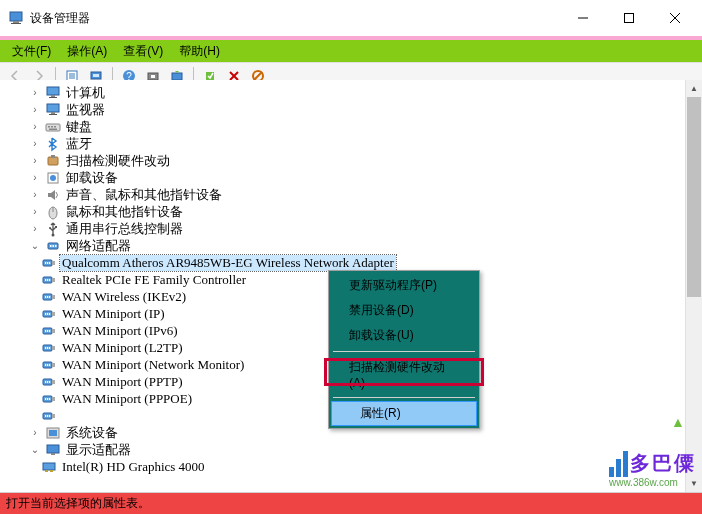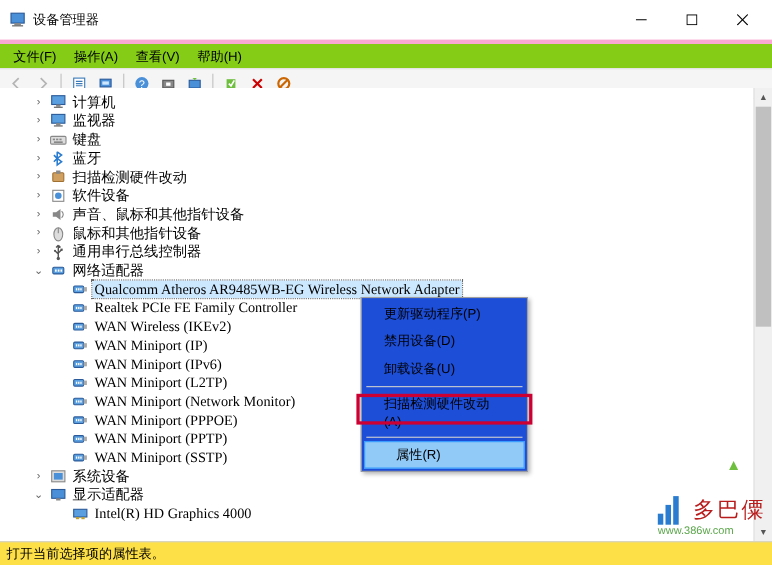--- a/index.html
+++ b/index.html
@@ -27,35 +27,35 @@
 .scroll-arrow.top { top: 0; }
 .scroll-arrow.bottom { bottom: 0; }
 
 .tree-row { display: flex; align-items: center; height: 17px; white-space: nowrap; padding-left: 8px; }
 .tree-row .expander { width: 14px; text-align: center; font-size: 10px; color: #666; cursor: default; user-select: none; }
 .tree-row .expander.empty { visibility: hidden; }
 .tree-row .icon { width: 16px; height: 16px; margin: 0 3px; flex-shrink: 0; }
 .tree-row .label { padding: 0 2px; font-family: Liberation Serif, serif; }
 .tree-row.selected .label { background: #cce8ff; outline: 1px dotted #666; }
 .depth-1 { padding-left: 28px; }
-.depth-2 { padding-left: 48px; }
-
-.context-menu { position: absolute; left: 328px; top: 270px; width: 152px; background: #1d4ed8; border: 1px solid #a0a0a0; box-shadow: 2px 2px 4px rgba(0,0,0,0.3); font-size: 12px; padding: 2px; z-index: 20; }
+.depth-2 { padding-left: 24px; }
+
+.context-menu { position: absolute; left: 328px; top: 270px; width: 152px; background: #0f766e; border: 1px solid #a0a0a0; box-shadow: 2px 2px 4px rgba(0,0,0,0.3); font-size: 12px; padding: 2px; z-index: 20; }
 .cm-item { padding: 4px 18px; }
 .cm-item.highlight { background: #91c9f7; border: 1px solid #3399ff; padding: 3px 28px; }
 .cm-sep { height: 1px; background: #d0d0d0; margin: 3px 2px; }
 .cm-frame { position: absolute; left: 324px; top: 358px; width: 160px; height: 28px; border: 3px solid #cc0033; z-index: 25; pointer-events: none; }
 
-.statusbar { position: absolute; bottom: 0; left: 0; right: 0; height: 22px; background: #fde047; border-top: 1px solid #d0d0d0; font-size: 12px; display: flex; align-items: center; padding: 0 6px; }
+.statusbar { position: absolute; bottom: 0; left: 0; right: 0; height: 22px; background: #ef4444; border-top: 1px solid #d0d0d0; font-size: 12px; display: flex; align-items: center; padding: 0 6px; }
 
 .watermark { position: absolute; right: 6px; bottom: 26px; z-index: 30; pointer-events: none; }
 .wm-line1 { display: flex; align-items: flex-end; gap: 2px; }
 .wm-bars { display: flex; align-items: flex-end; gap: 2px; }
 .wm-bar { width: 5px; background: #2a7cd0; }
-.wm-text { font-size: 20px; color: #b91c1c; font-weight: 400; letter-spacing: 2px; margin-left: 11px; }
+.wm-text { font-size: 20px; color: #6d28d9; font-weight: 700; letter-spacing: 2px; }
 .wm-url { font-size: 10px; color: #5aa64a; text-align: left; }
 .wm-hat { color: #6fbf3f; font-size: 14px; position: relative; top: -20px; left: 62px; }
 
 svg { display: block; }
 </style>
 </head>
 <body>
 
 <div class="titlebar">
   <span class="app-icon">
@@ -216,21 +216,21 @@
         <span class="label">扫描检测硬件改动</span>
       </div>
       <div class="tree-row depth-1">
         <span class="expander">›</span>
         <span class="icon">
           <svg width="16" height="16">
             <rect x="3" y="3" width="10" height="10" fill="#fff" stroke="#888"></rect>
             <circle cx="8" cy="8" r="3" fill="#4a90d9"></circle>
           </svg>
         </span>
-        <span class="label">软件设备</span>
+        <span class="label">卸载设备</span>
       </div>
       <div class="tree-row depth-1">
         <span class="expander">›</span>
         <span class="icon">
           <svg width="16" height="16">
             <path d="M3 6 L6 6 L10 3 L10 13 L6 10 L3 10 Z" fill="#888"></path>
             <path d="M11 5 Q14 8 11 11" fill="none" stroke="#888"></path>
           </svg>
         </span>
         <span class="label">声音、鼠标和其他指针设备</span>
@@ -364,47 +364,46 @@
         <span class="expander empty">·</span>
         <span class="icon">
           <svg width="16" height="16">
             <rect x="2" y="5" width="9" height="6" rx="1" fill="#5aa0e0" stroke="#2a5a99"></rect>
             <rect x="11" y="6" width="3" height="4" fill="#aaa"></rect>
             <rect x="4" y="7" width="1.2" height="2" fill="#fff"></rect>
             <rect x="6" y="7" width="1.2" height="2" fill="#fff"></rect>
             <rect x="8" y="7" width="1.2" height="2" fill="#fff"></rect>
           </svg>
         </span>
+        <span class="label">WAN Miniport (PPTP)</span>
+      </div>
+      <div class="tree-row depth-2">
+        <span class="expander empty">·</span>
+        <span class="icon">
+          <svg width="16" height="16">
+            <rect x="2" y="5" width="9" height="6" rx="1" fill="#5aa0e0" stroke="#2a5a99"></rect>
+            <rect x="11" y="6" width="3" height="4" fill="#aaa"></rect>
+            <rect x="4" y="7" width="1.2" height="2" fill="#fff"></rect>
+            <rect x="6" y="7" width="1.2" height="2" fill="#fff"></rect>
+            <rect x="8" y="7" width="1.2" height="2" fill="#fff"></rect>
+          </svg>
+        </span>
         <span class="label">WAN Miniport (PPPOE)</span>
       </div>
       <div class="tree-row depth-2">
         <span class="expander empty">·</span>
         <span class="icon">
           <svg width="16" height="16">
             <rect x="2" y="5" width="9" height="6" rx="1" fill="#5aa0e0" stroke="#2a5a99"></rect>
             <rect x="11" y="6" width="3" height="4" fill="#aaa"></rect>
             <rect x="4" y="7" width="1.2" height="2" fill="#fff"></rect>
             <rect x="6" y="7" width="1.2" height="2" fill="#fff"></rect>
             <rect x="8" y="7" width="1.2" height="2" fill="#fff"></rect>
           </svg>
         </span>
-        <span class="label">WAN Miniport (PPTP)</span>
-      </div>
-      <div class="tree-row depth-2">
-        <span class="expander empty">·</span>
-        <span class="icon">
-          <svg width="16" height="16">
-            <rect x="2" y="5" width="9" height="6" rx="1" fill="#5aa0e0" stroke="#2a5a99"></rect>
-            <rect x="11" y="6" width="3" height="4" fill="#aaa"></rect>
-            <rect x="4" y="7" width="1.2" height="2" fill="#fff"></rect>
-            <rect x="6" y="7" width="1.2" height="2" fill="#fff"></rect>
-            <rect x="8" y="7" width="1.2" height="2" fill="#fff"></rect>
-          </svg>
-        </span>
-        <span class="label">WAN Miniport (SSTP)</span>
       </div>
       <div class="tree-row depth-1">
         <span class="expander">›</span>
         <span class="icon">
           <svg width="16" height="16">
             <rect x="2" y="3" width="12" height="10" fill="#ddd" stroke="#888"></rect>
             <rect x="4" y="5" width="8" height="6" fill="#4a90d9"></rect>
           </svg>
         </span>
         <span class="label">系统设备</span>

